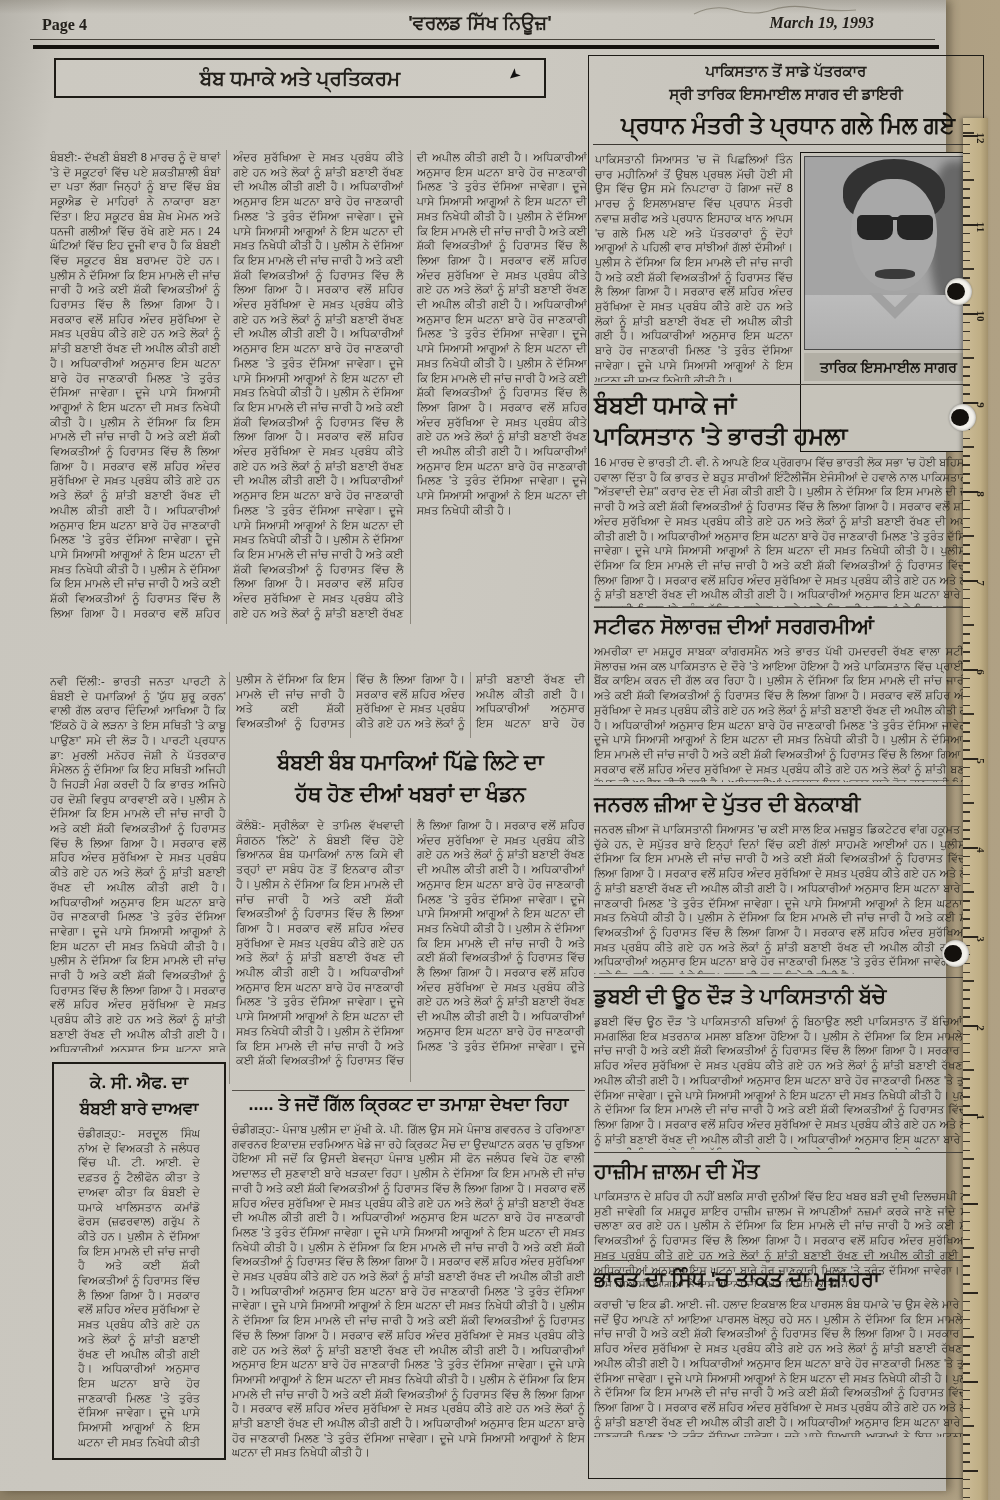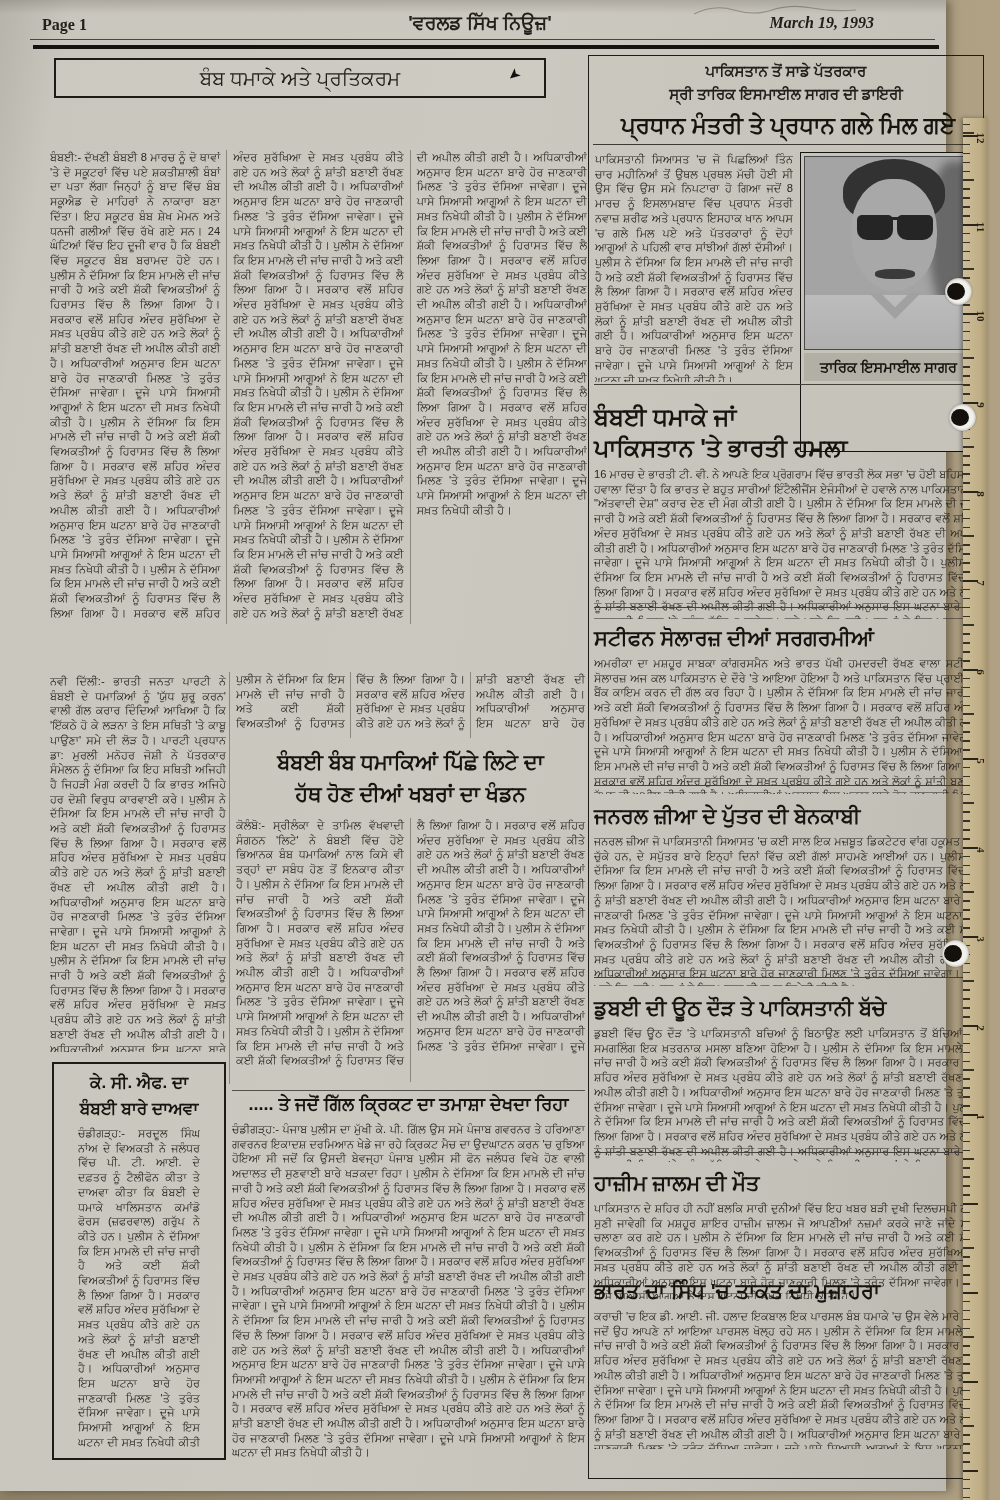--- a/index.html
+++ b/index.html
@@ -21,21 +21,21 @@
   .rule-thin{position:absolute;left:30px;top:39px;width:905px;height:1px;background:#4a463e;}
   .rule-thick{position:absolute;left:33px;top:45px;width:906px;height:4px;background:#15130f;}
   .scribble{position:absolute;left:690px;top:2px;opacity:.45;}
   
   .body-txt{font-size:11.2px;line-height:14.7px;text-align:justify;color:#2b2822;
        overflow:hidden;column-fill:auto;word-break:break-word;}
   .h-big{font-weight:bold;color:#16140f;}
   
   .kicker-box{position:absolute;left:54px;top:58px;width:488px;height:36px;
        border:2px solid #1d1b16;display:flex;align-items:center;justify-content:center;
-       font-weight:normal;font-size:20px;background:rgba(255,255,255,.06);}
+       font-weight:bold;font-size:20px;background:rgba(255,255,255,.06);}
   .cursor{position:absolute;left:508px;top:66px;font-size:15px;transform:rotate(140deg);color:#111;}
   .lead-head{position:absolute;left:50px;top:101px;width:537px;font-size:24.5px;line-height:34px;}
   .lead-body{position:absolute;left:50px;top:150px;width:537px;height:474px;
        columns:3;column-gap:13px;column-rule:1px solid #8b877c;}
   .vline-mid{position:absolute;left:229px;top:672px;width:1px;height:412px;background:#8b877c;}
   .bjp-head{position:absolute;left:60px;top:630px;width:514px;text-align:center;
        font-size:20.5px;line-height:27px;}
   .bjp-col1{position:absolute;left:50px;top:674px;width:176px;height:378px;}
   .bjp-mid{position:absolute;left:236px;top:672px;width:349px;height:66px;
        columns:3;column-gap:11px;column-rule:1px solid #8b877c;}
@@ -75,21 +75,21 @@
        background:#21201c;}
   .ph-glass-l{left:52px;} .ph-glass-r{left:92px;}
   .ph-bridge{position:absolute;left:84px;top:60px;width:12px;height:3px;background:#21201c;}
   .ph-mst{position:absolute;left:70px;top:112px;width:40px;height:10px;border-radius:40%;background:#3b362e;}
   .ph-shirt{position:absolute;left:0px;top:138px;width:100%;height:56px;
        background:linear-gradient(180deg,#c2bfb5,#b5b2a8);}
   .ph-collar{position:absolute;left:64px;top:136px;width:52px;height:26px;
        background:#aba291;clip-path:polygon(0 0,50% 100%,100% 0,78% 0,50% 55%,22% 0);}
   .photo-caption{height:28px;display:flex;align-items:center;justify-content:center;
        background:#b2afa5;font-weight:bold;font-size:14.5px;color:#16140f;margin-top:3px;}
-  .story{position:absolute;left:5px;width:384px;border-top:1px solid #45413a;padding-top:16px;}
+  .story{position:absolute;left:5px;width:384px;border-top:1px solid #45413a;padding-top:4px;}
   .story h3{margin:0 0 4px 0;font-size:21px;line-height:28px;color:#16140f;}
   .story .body-txt{width:100%;}
   .hl1,.hl2{display:block;}
   .hl2:empty{display:none;}
   
   .ruler{position:absolute;left:963px;top:118px;width:25px;height:1382px;
        background:linear-gradient(90deg,#cdbd99 0%,#bfae85 70%,#a2916c 100%);
        box-shadow:-2px 0 4px rgba(30,25,15,.4);}
   .ticks-s,.ticks-m,.ticks-b{position:absolute;left:0;top:0;height:100%;}
   .ticks-s{width:7px;background:repeating-linear-gradient(180deg,#383126 0 1.5px,transparent 1.5px 8.9px);
@@ -106,21 +106,21 @@
 </style>
 </head>
 <body>
 
 <div class="paper">
 
   <svg class="scribble" width="170" height="16">
     <path d="M4 12 q20 -10 40 -4 t38 0 t40 -2 t44 2" stroke="#55503f" stroke-width="1.2" fill="none"></path>
   </svg>
 
-  <div class="pageno">Page 1</div>
+  <div class="pageno">Page 4</div>
   <div class="masthead">'ਵਰਲਡ ਸਿੱਖ ਨਿਊਜ਼'</div>
   <div class="issuedate">March 19, 1993</div>
   <div class="rule-thin"></div>
   <div class="rule-thick"></div>
 
   <div class="kicker-box">
     <span>ਬੰਬ ਧਮਾਕੇ ਅਤੇ ਪ੍ਰਤਿਕਰਮ</span>
   </div>
   <span class="cursor">➤</span>
 

